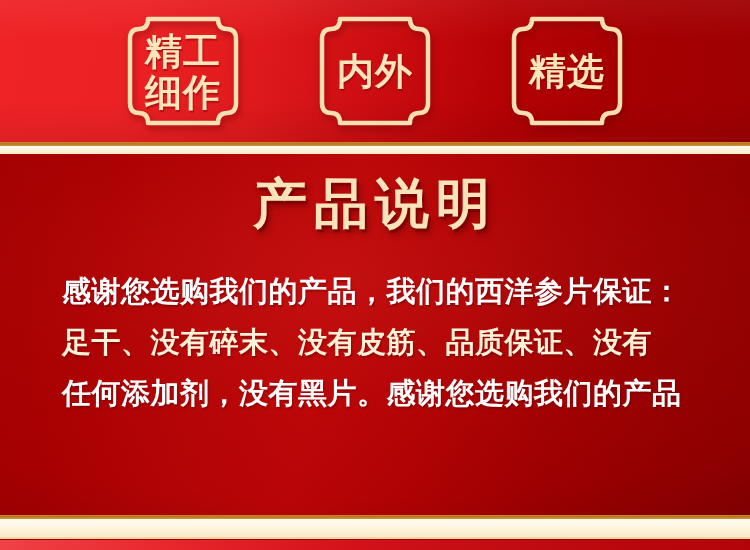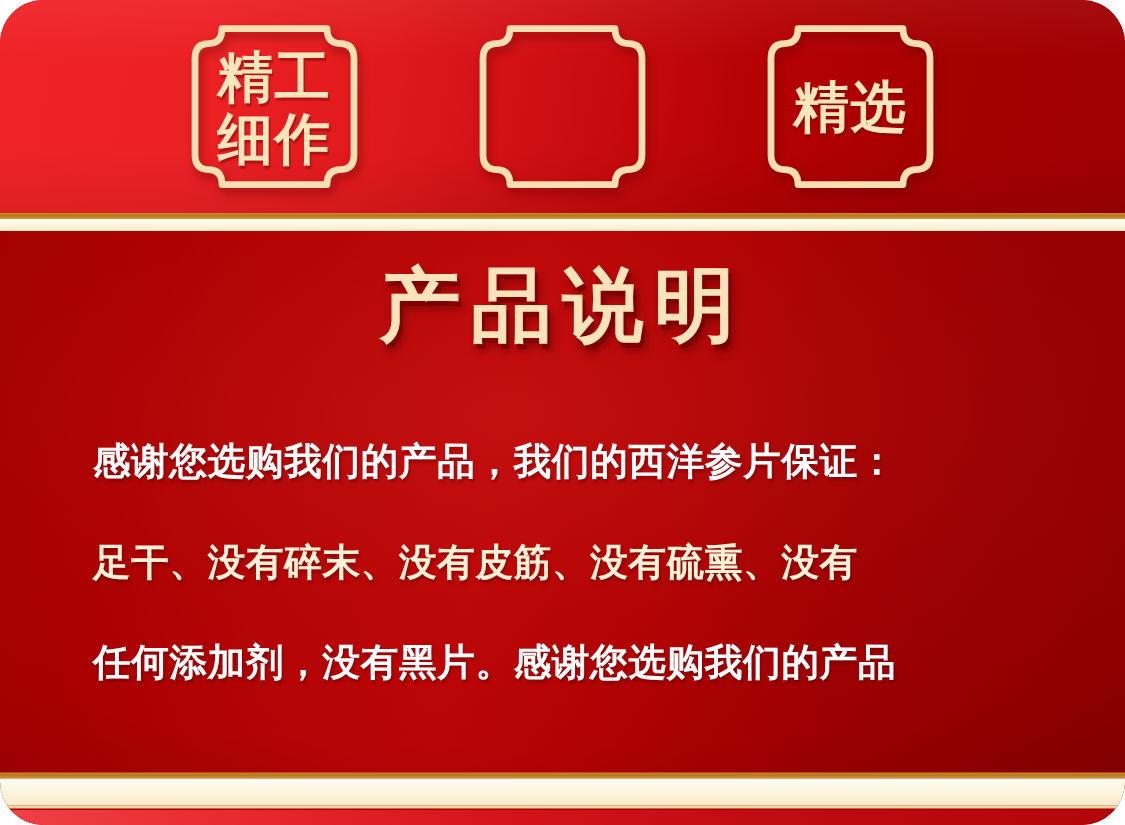--- a/index.html
+++ b/index.html
@@ -11,21 +11,20 @@
   body {
     font-family: "DejaVu Sans", "Liberation Sans", sans-serif;
   }
 
   #poster {
     position: relative;
     width: 750px;
     height: 550px;
     overflow: hidden;
     background: #a50000;
-    border-radius: 29px;
   }
 
   
   .top-band {
     position: absolute;
     left: 0;
     top: 0;
     width: 750px;
     height: 142px;
     background: linear-gradient(100deg,
@@ -191,26 +190,25 @@
 
   .body-text {
     position: absolute;
     left: 62px;
     top: 112px;
     width: 640px;
   }
   .body-line {
     font-family: "DejaVu Sans", "Liberation Sans", sans-serif;
     font-weight: bold;
-    font-size: 25px;
+    font-size: 29px;
     line-height: 51px;
     letter-spacing: 0.5px;
     white-space: nowrap;
     text-shadow: 1px 2px 2px rgba(80,0,0,0.40);
-    margin-top: 16px;
   }
   .body-line.tone-white { color: #fefefe; }
   .body-line.tone-cream { color: #fdf2d7; }
 
   
   .bottom-strip {
     position: absolute;
     left: 0;
     top: 540px;
     width: 750px;
@@ -269,20 +267,21 @@
                    Q 92 98 92 108
                    L 22 108
                    Q 22 98 13 98
                    Q 4 98 4 88
                    L 4 24
                    Q 4 14 13 14
                    Q 22 14 22 4 Z" fill="none" stroke="#f7dfb2" stroke-width="4.5" stroke-linejoin="round"></path>
         </svg>
       </div>
       <div class="badge-text">
+        <span>内外</span>
       </div>
     </div>
 
     <div class="badge">
       <div class="badge-frame">
         <svg viewBox="0 0 114 112" xmlns="http://www.w3.org/2000/svg">
           <path d="M 22 4
                    L 92 4
                    Q 92 14 101 14
                    Q 110 14 110 24
@@ -310,21 +309,21 @@
   </div>
 
   <div class="main-band"></div>
 
   <div class="panel-content">
 
     <div class="page-title">产品说明</div>
 
     <div class="body-text">
       <div class="body-line tone-white">感谢您选购我们的产品，我们的西洋参片保证：</div>
-      <div class="body-line tone-cream">足干、没有碎末、没有皮筋、没有硫熏、没有</div>
+      <div class="body-line tone-cream">足干、没有碎末、没有皮筋、品质保证、没有</div>
       <div class="body-line tone-white">任何添加剂，没有黑片。感谢您选购我们的产品</div>
     </div>
 
   </div>
 
   <div class="divider" id="divider-bottom">
     <div class="div-gold"></div>
     <div class="div-cream"></div>
     <div class="div-thin"></div>
   </div>

